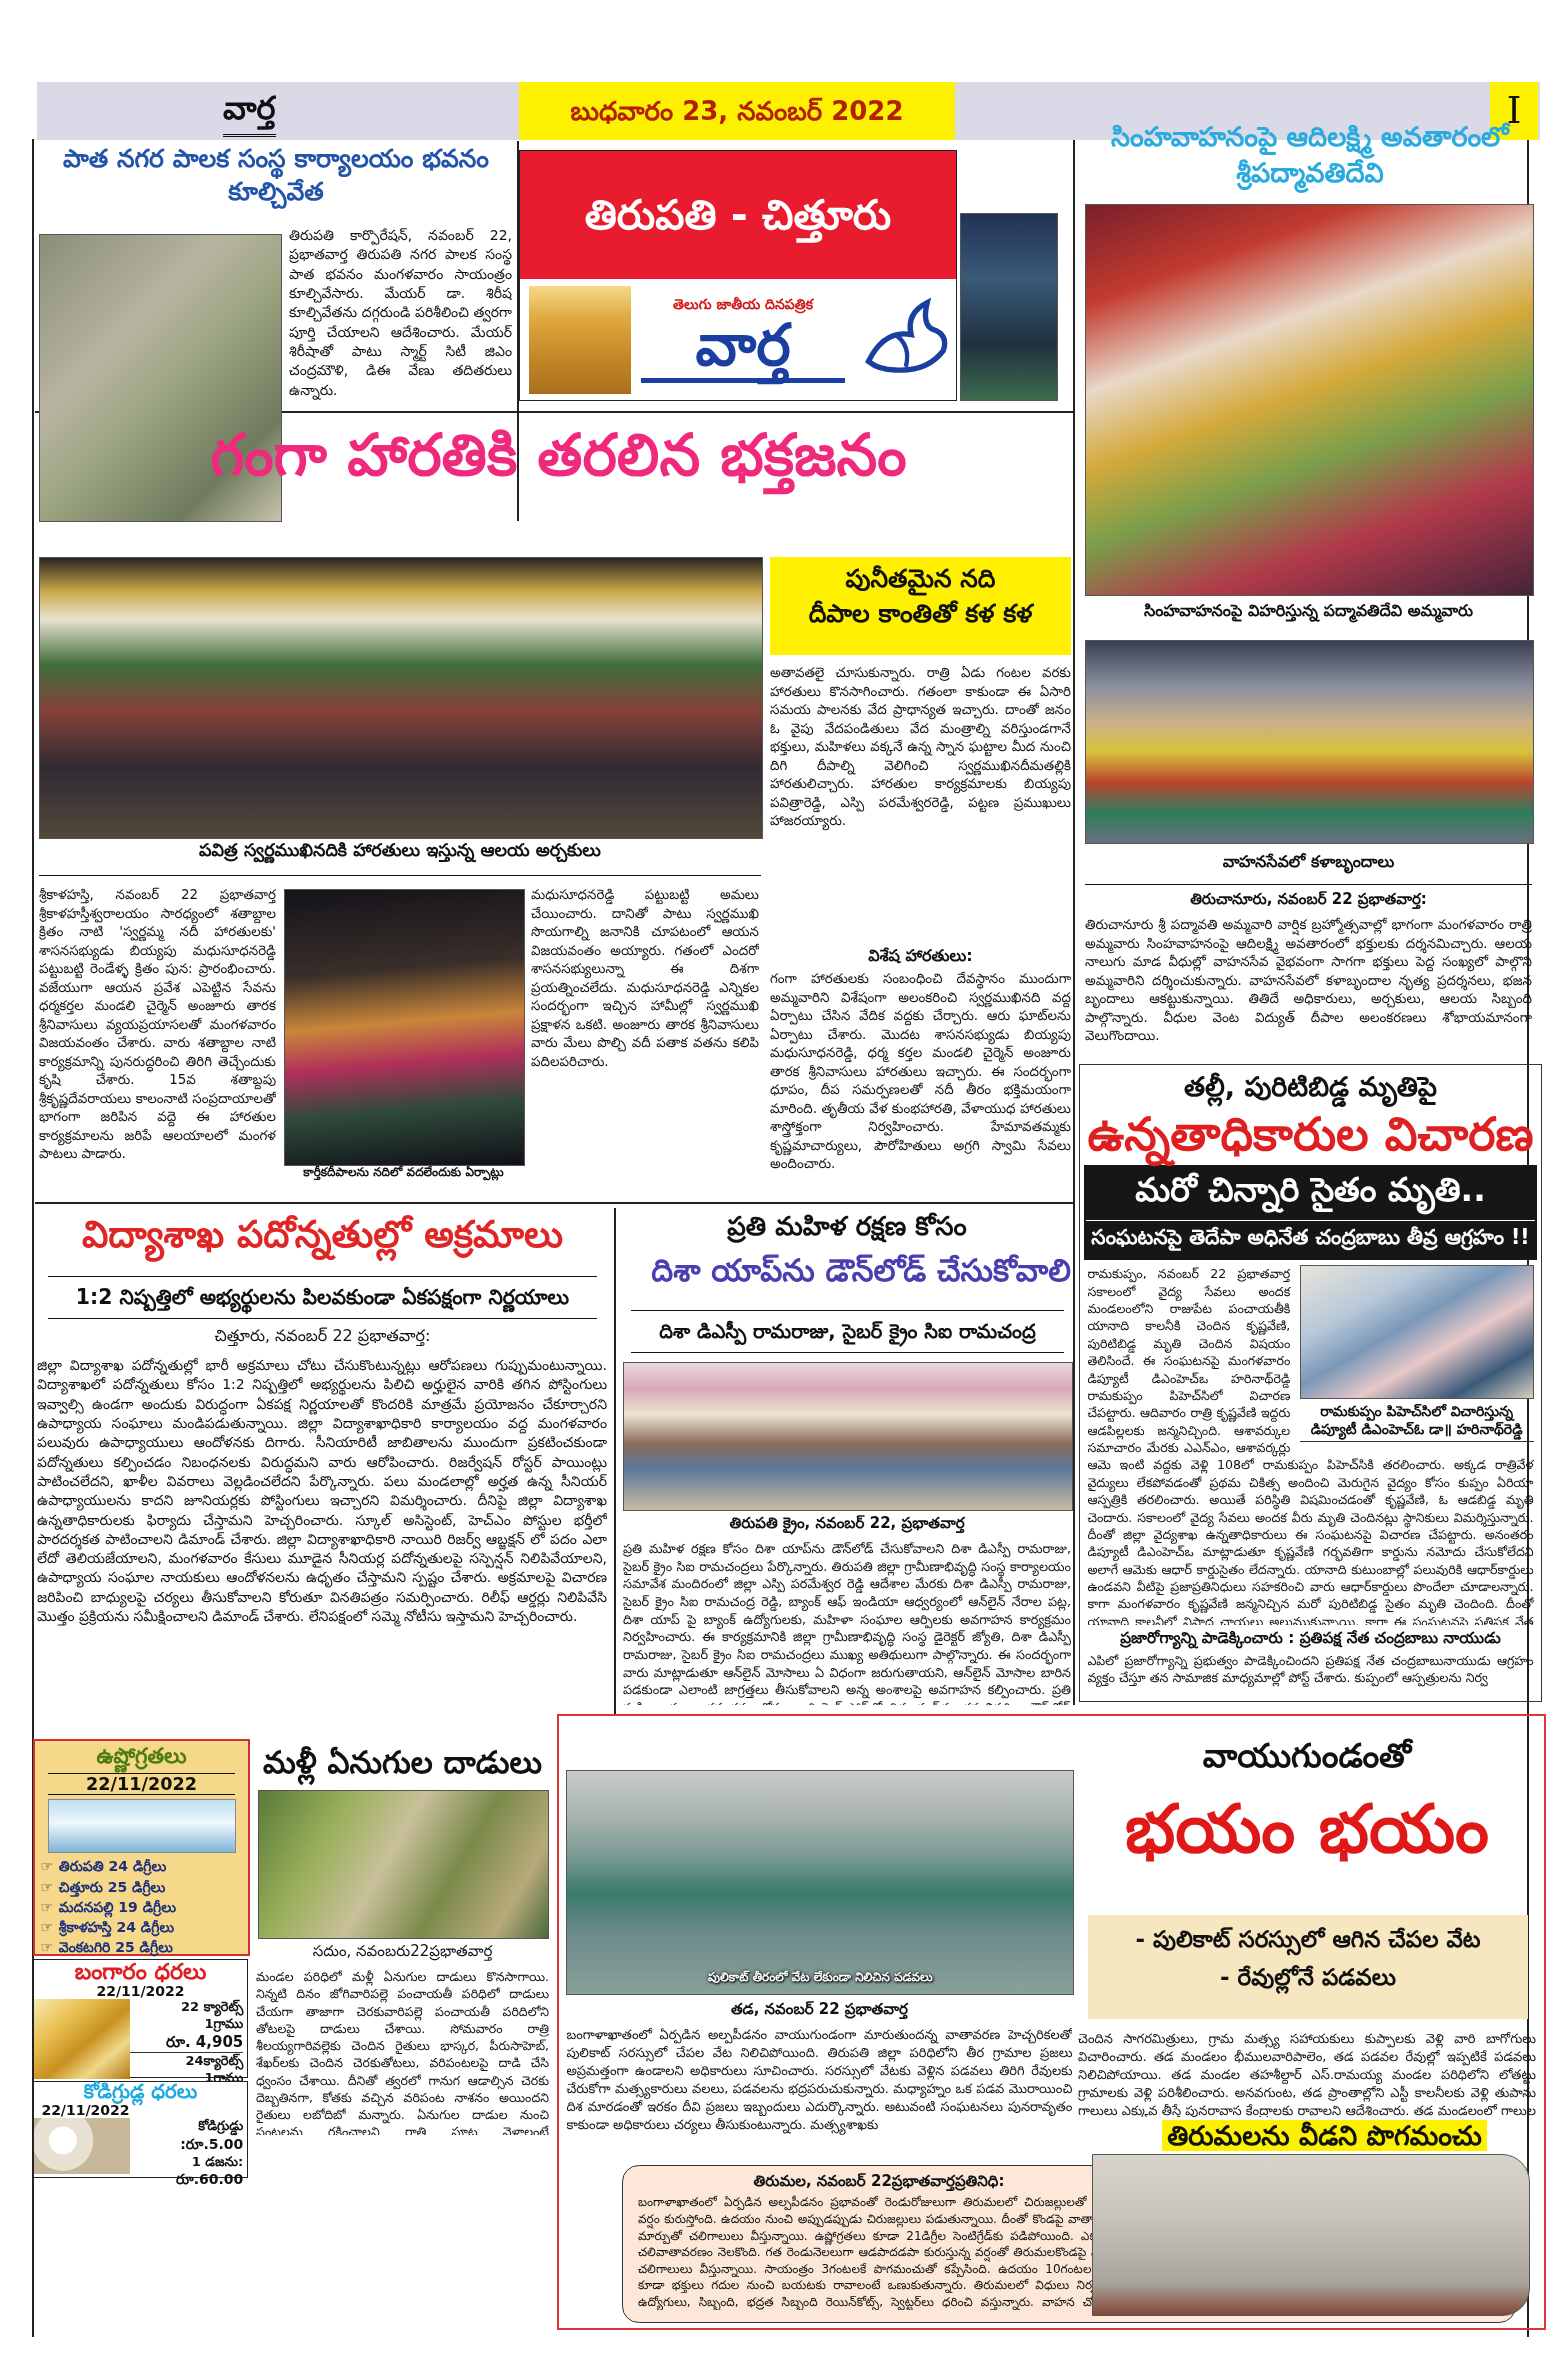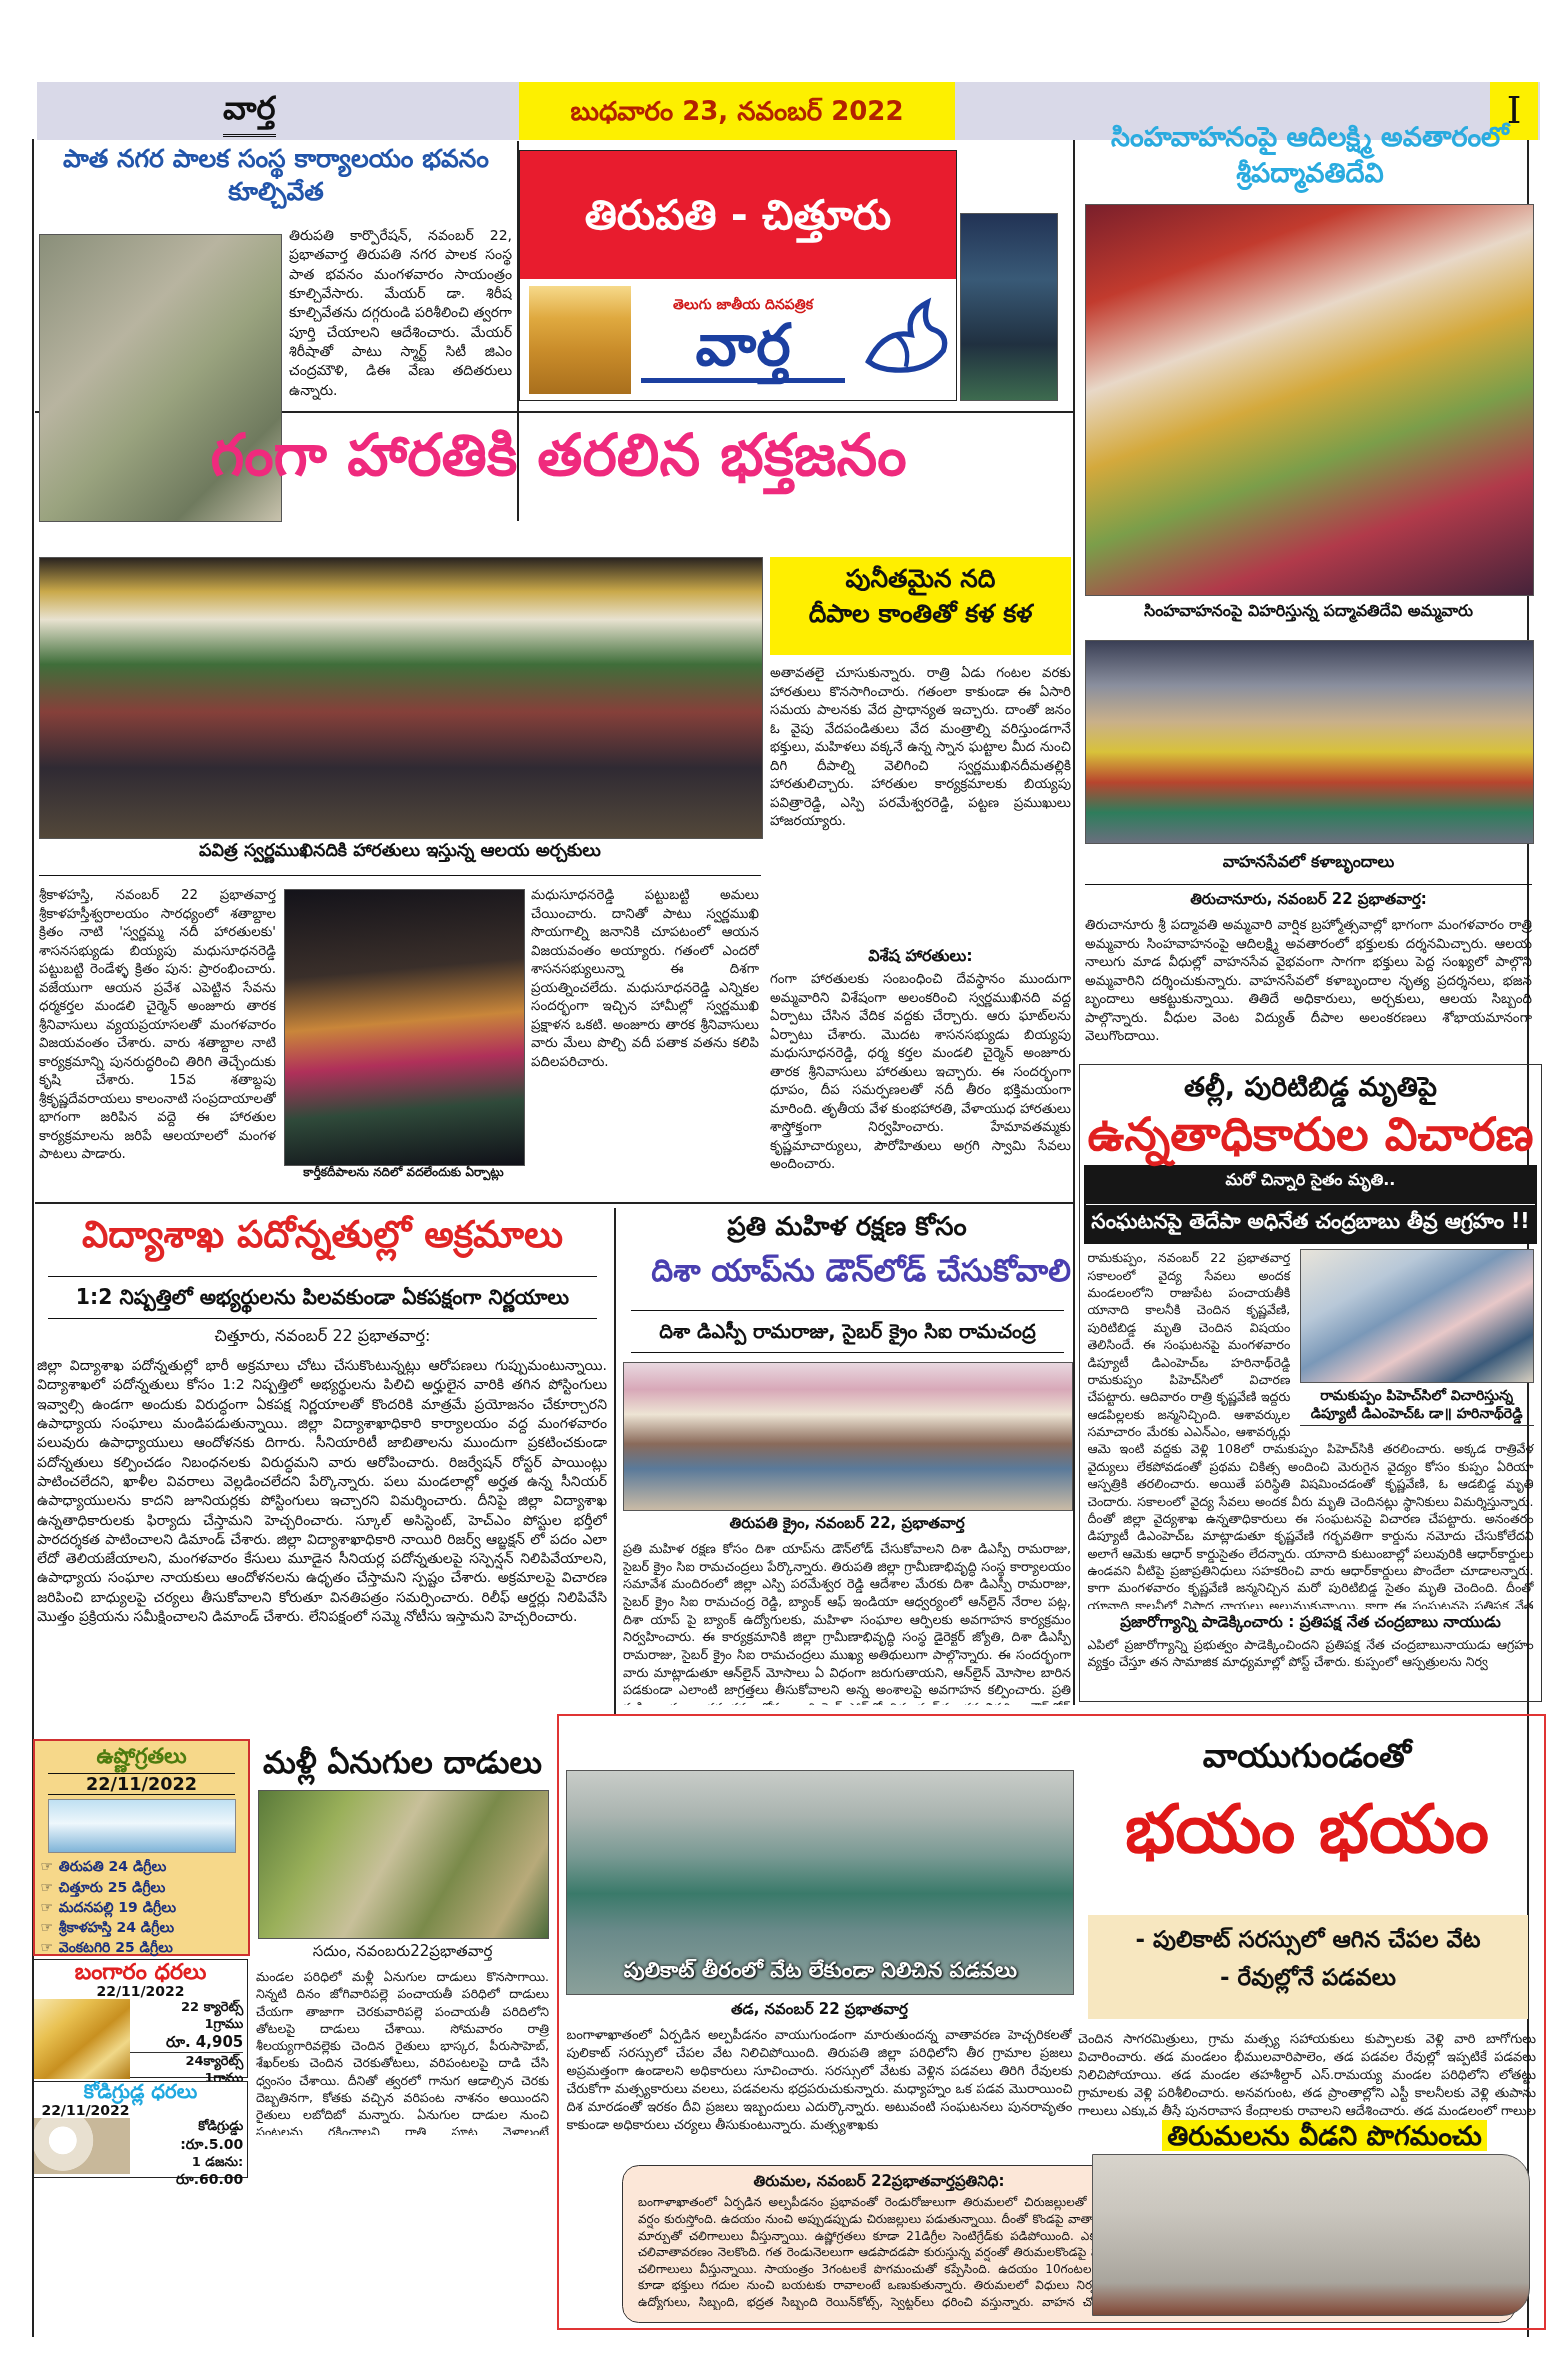--- a/index.html
+++ b/index.html
@@ -55,21 +55,21 @@
   .gbox{left:33px;top:1959px;width:213px;height:117px;background:#fff;border:1.9px solid #222;}
   .gtitle{color:#e02020;font-weight:bold;font-size:22px;text-align:center;line-height:1.05;}
   .gdate{font-size:14px;font-weight:bold;text-align:center;}
   .ebox{left:33px;top:2081px;width:213px;height:95px;background:#fff;border:1.9px solid #222;}
   .etitle{color:#20a8e0;font-weight:bold;font-size:19.5px;text-align:center;line-height:1.05;}
   .pricecol{font-weight:bold;font-size:13px;text-align:right;line-height:1.3;}
 
   .fisherbox{left:256px;top:2141px;width:293px;height:197px;border:1.9px solid #222;background:#fff;}
 
   .floatR{float:right;width:234px;margin:0 0 5.6px 9.3px;}
-  .overlaycap{position:absolute;bottom:7.4px;left:0;width:100%;text-align:center;color:#fff;font-weight:bold;font-size:21px;text-shadow:0 0 3.7px #000,0.9px 0.9px 1.9px #000;}
+  .overlaycap{position:absolute;bottom:7.4px;left:0;width:100%;text-align:center;color:#fff;font-weight:bold;font-size:12px;text-shadow:0 0 3.7px #000,0.9px 0.9px 1.9px #000;}
 </style>
 </head>
 <body>
 
 <div class="page">
 
   <div class="p rule-v" style="left:32px;top:139px;height:2198px;"></div>
   <div class="p rule-v" style="left:1527px;top:139px;height:2198px;"></div>
   <div class="p rule-v" style="left:517px;top:141px;height:380px;"></div>
   <div class="p rule-v" style="left:1073px;top:116px;height:1589px;"></div>
@@ -133,21 +133,21 @@
   <div class="p hl-indigo ctr" style="left:623px;top:1252px;width:448px;height:50px;font-size:31px;text-align:right;">దిశా యాప్‌ను డౌన్‌లోడ్ చేసుకోవాలి</div>
   <div class="p subrule" style="left:631px;top:1310px;width:433px;height:41px;font-size:19.5px;line-height:41px;">దిశా డిఎస్పీ రామరాజు, సైబర్ క్రైం సిఐ రామచంద్ర</div>
   <div class="p photo" style="left:623px;top:1362px;width:448px;height:147px;background-image:linear-gradient(180deg,#e8d8e0 0%,#d8a8b8 18%,#ede4d4 35%,#8a6a5a 55%,#5a7a9a 72%,#cabba6 100%);"></div>
   <div class="p ctr bold" style="left:623px;top:1514px;width:448px;height:24px;font-size:15px;">తిరుపతి క్రైం, నవంబర్ 22, ప్రభాతవార్త</div>
   <div class="p j" style="left:623px;top:1540px;width:448px;height:165px;font-size:12.8px;">ప్రతి మహిళ రక్షణ కోసం దిశా యాప్‌ను డౌన్‌లోడ్ చేసుకోవాలని దిశా డిఎస్పీ రామరాజు, సైబర్ క్రైం సిఐ రామచంద్రలు పేర్కొన్నారు. తిరుపతి జిల్లా గ్రామీణాభివృద్ధి సంస్థ కార్యాలయం సమావేశ మందిరంలో జిల్లా ఎస్పి పరమేశ్వర రెడ్డి ఆదేశాల మేరకు దిశా డిఎస్పీ రామరాజు, సైబర్ క్రైం సిఐ రామచంద్ర రెడ్డి, బ్యాంక్ ఆఫ్ ఇండియా ఆధ్వర్యంలో ఆన్‌లైన్ నేరాల పట్ల, దిశా యాప్ పై బ్యాంక్ ఉద్యోగులకు, మహిళా సంఘాల ఆర్పిలకు అవగాహన కార్యక్రమం నిర్వహించారు. ఈ కార్యక్రమానికి జిల్లా గ్రామీణాభివృద్ధి సంస్థ డైరెక్టర్ జ్యోతి, దిశా డిఎస్పీ రామరాజు, సైబర్ క్రైం సిఐ రామచంద్రలు ముఖ్య అతిథులుగా పాల్గొన్నారు. ఈ సందర్భంగా వారు మాట్లాడుతూ ఆన్‌లైన్ మోసాలు ఏ విధంగా జరుగుతాయని, ఆన్‌లైన్ మోసాల బారిన పడకుండా ఎలాంటి జాగ్రత్తలు తీసుకోవాలని అన్న అంశాలపై అవగాహన కల్పించారు. ప్రతి మహిళా కూడా తన రక్షణ కోసం వారి సెల్ ఫోన్‌లో దిశ యాప్‌ను తప్పనిసరిగా డౌన్‌లోడ్ చేసుకోవాలని సూచించారు. మహిళా సంఘాల ఆర్పిలు, బ్యాంకు ఉద్యోగులు పాల్గొన్నారు.</div>
 
   <div class="p" style="left:1079px;top:1064px;width:461px;height:636px;border:1.9px solid #333;">
     <div class="hl-black ctr" style="font-size:27px;margin-top:5.6px;">తల్లీ, పురిటిబిడ్డ మృతిపై</div>
     <div class="ctr" style="font-size:46px;font-weight:bold;color:#e02020;line-height:1.1;">ఉన్నతాధికారుల విచారణ</div>
     <div class="blackbox" style="margin:5.6px 3.7px;padding:5.6px 1.9px;">
-      <div style="font-size:16px;font-weight:bold;border-bottom:1.9px solid #fff;padding-bottom:11px;">మరో చిన్నారి సైతం మృతి..</div>
+      <div style="font-size:33px;font-weight:bold;border-bottom:1.9px solid #fff;padding-bottom:3px;">మరో చిన్నారి సైతం మృతి..</div>
       <div style="font-size:20.4px;font-weight:bold;padding-top:3.7px;">సంఘటనపై తెదేపా అధినేత చంద్రబాబు తీవ్ర ఆగ్రహం !!</div>
     </div>
     <div class="j" style="margin:3.7px 7.4px;font-size:12.6px;height:360px;">
       <span class="floatR">
         <span class="photo" style="display:block;width:232px;height:132px;background-image:linear-gradient(150deg,#e8e4da 0%,#b8c8d8 28%,#7a98b8 45%,#e8c8c8 62%,#3a5a7a 82%,#d8cfc0 100%);"></span>
         <span class="cap" style="display:block;font-size:14px;line-height:1.3;border-bottom:0.9px solid #333;padding:2.8px 0;">రామకుప్పం పిహెచ్‌సిలో విచారిస్తున్న డిప్యూటీ డిఎంహెచ్ఓ డా॥ హరినాథ్‌రెడ్డి</span>
       </span>
       <span>రామకుప్పం, నవంబర్ 22 ప్రభాతవార్త సకాలంలో వైద్య సేవలు అందక మండలంలోని రాజుపేట పంచాయతీకి యానాది కాలనీకి చెందిన కృష్ణవేణి, పురిటిబిడ్డ మృతి చెందిన విషయం తెలిసిందే. ఈ సంఘటనపై మంగళవారం డిప్యూటీ డిఎంహెచ్ఒ హరినాథ్‌రెడ్డి రామకుప్పం పిహెచ్‌సిలో విచారణ చేపట్టారు. ఆదివారం రాత్రి కృష్ణవేణి ఇద్దరు ఆడపిల్లలకు జన్మనిచ్చింది. ఆశావర్కుల సమాచారం మేరకు ఎఎన్ఎం, ఆశావర్కర్లు ఆమె ఇంటి వద్దకు వెళ్లి 108లో రామకుప్పం పిహెచ్‌సికి తరలించారు. అక్కడ రాత్రివేళ వైద్యులు లేకపోవడంతో ప్రథమ చికిత్స అందించి మెరుగైన వైద్యం కోసం కుప్పం ఏరియా ఆస్పత్రికి తరలించారు. అయితే పరిస్థితి విషమించడంతో కృష్ణవేణి, ఓ ఆడబిడ్డ మృతి చెందారు. సకాలంలో వైద్య సేవలు అందక వీరు మృతి చెందినట్లు స్థానికులు విమర్శిస్తున్నారు. దీంతో జిల్లా వైద్యశాఖ ఉన్నతాధికారులు ఈ సంఘటనపై విచారణ చేపట్టారు. అనంతరం డిప్యూటీ డిఎంహెచ్ఒ మాట్లాడుతూ కృష్ణవేణి గర్భవతిగా కార్డును నమోదు చేసుకోలేదని అలాగే ఆమెకు ఆధార్ కార్డుసైతం లేదన్నారు. యానాది కుటుంబాల్లో పలువురికి ఆధార్‌కార్డులు ఉండవని వీటిపై ప్రజాప్రతినిధులు సహకరించి వారు ఆధార్‌కార్డులు పొందేలా చూడాలన్నారు. కాగా మంగళవారం కృష్ణవేణి జన్మనిచ్చిన మరో పురిటిబిడ్డ సైతం మృతి చెందింది. దీంతో యానాది కాలనీలో విషాద ఛాయలు అలుముకున్నాయి. కాగా ఈ సంఘటనపై ప్రతిపక్ష నేత చంద్రబాబునాయుడు తీవ్ర ఆగ్రహం వ్యక్తం చేశారు.</span>
     </div>
     <div class="ctr bold" style="font-size:15.3px;margin:1.9px 5.6px;">ప్రజారోగ్యాన్ని పాడెక్కించారు : ప్రతిపక్ష నేత చంద్రబాబు నాయుడు</div>

